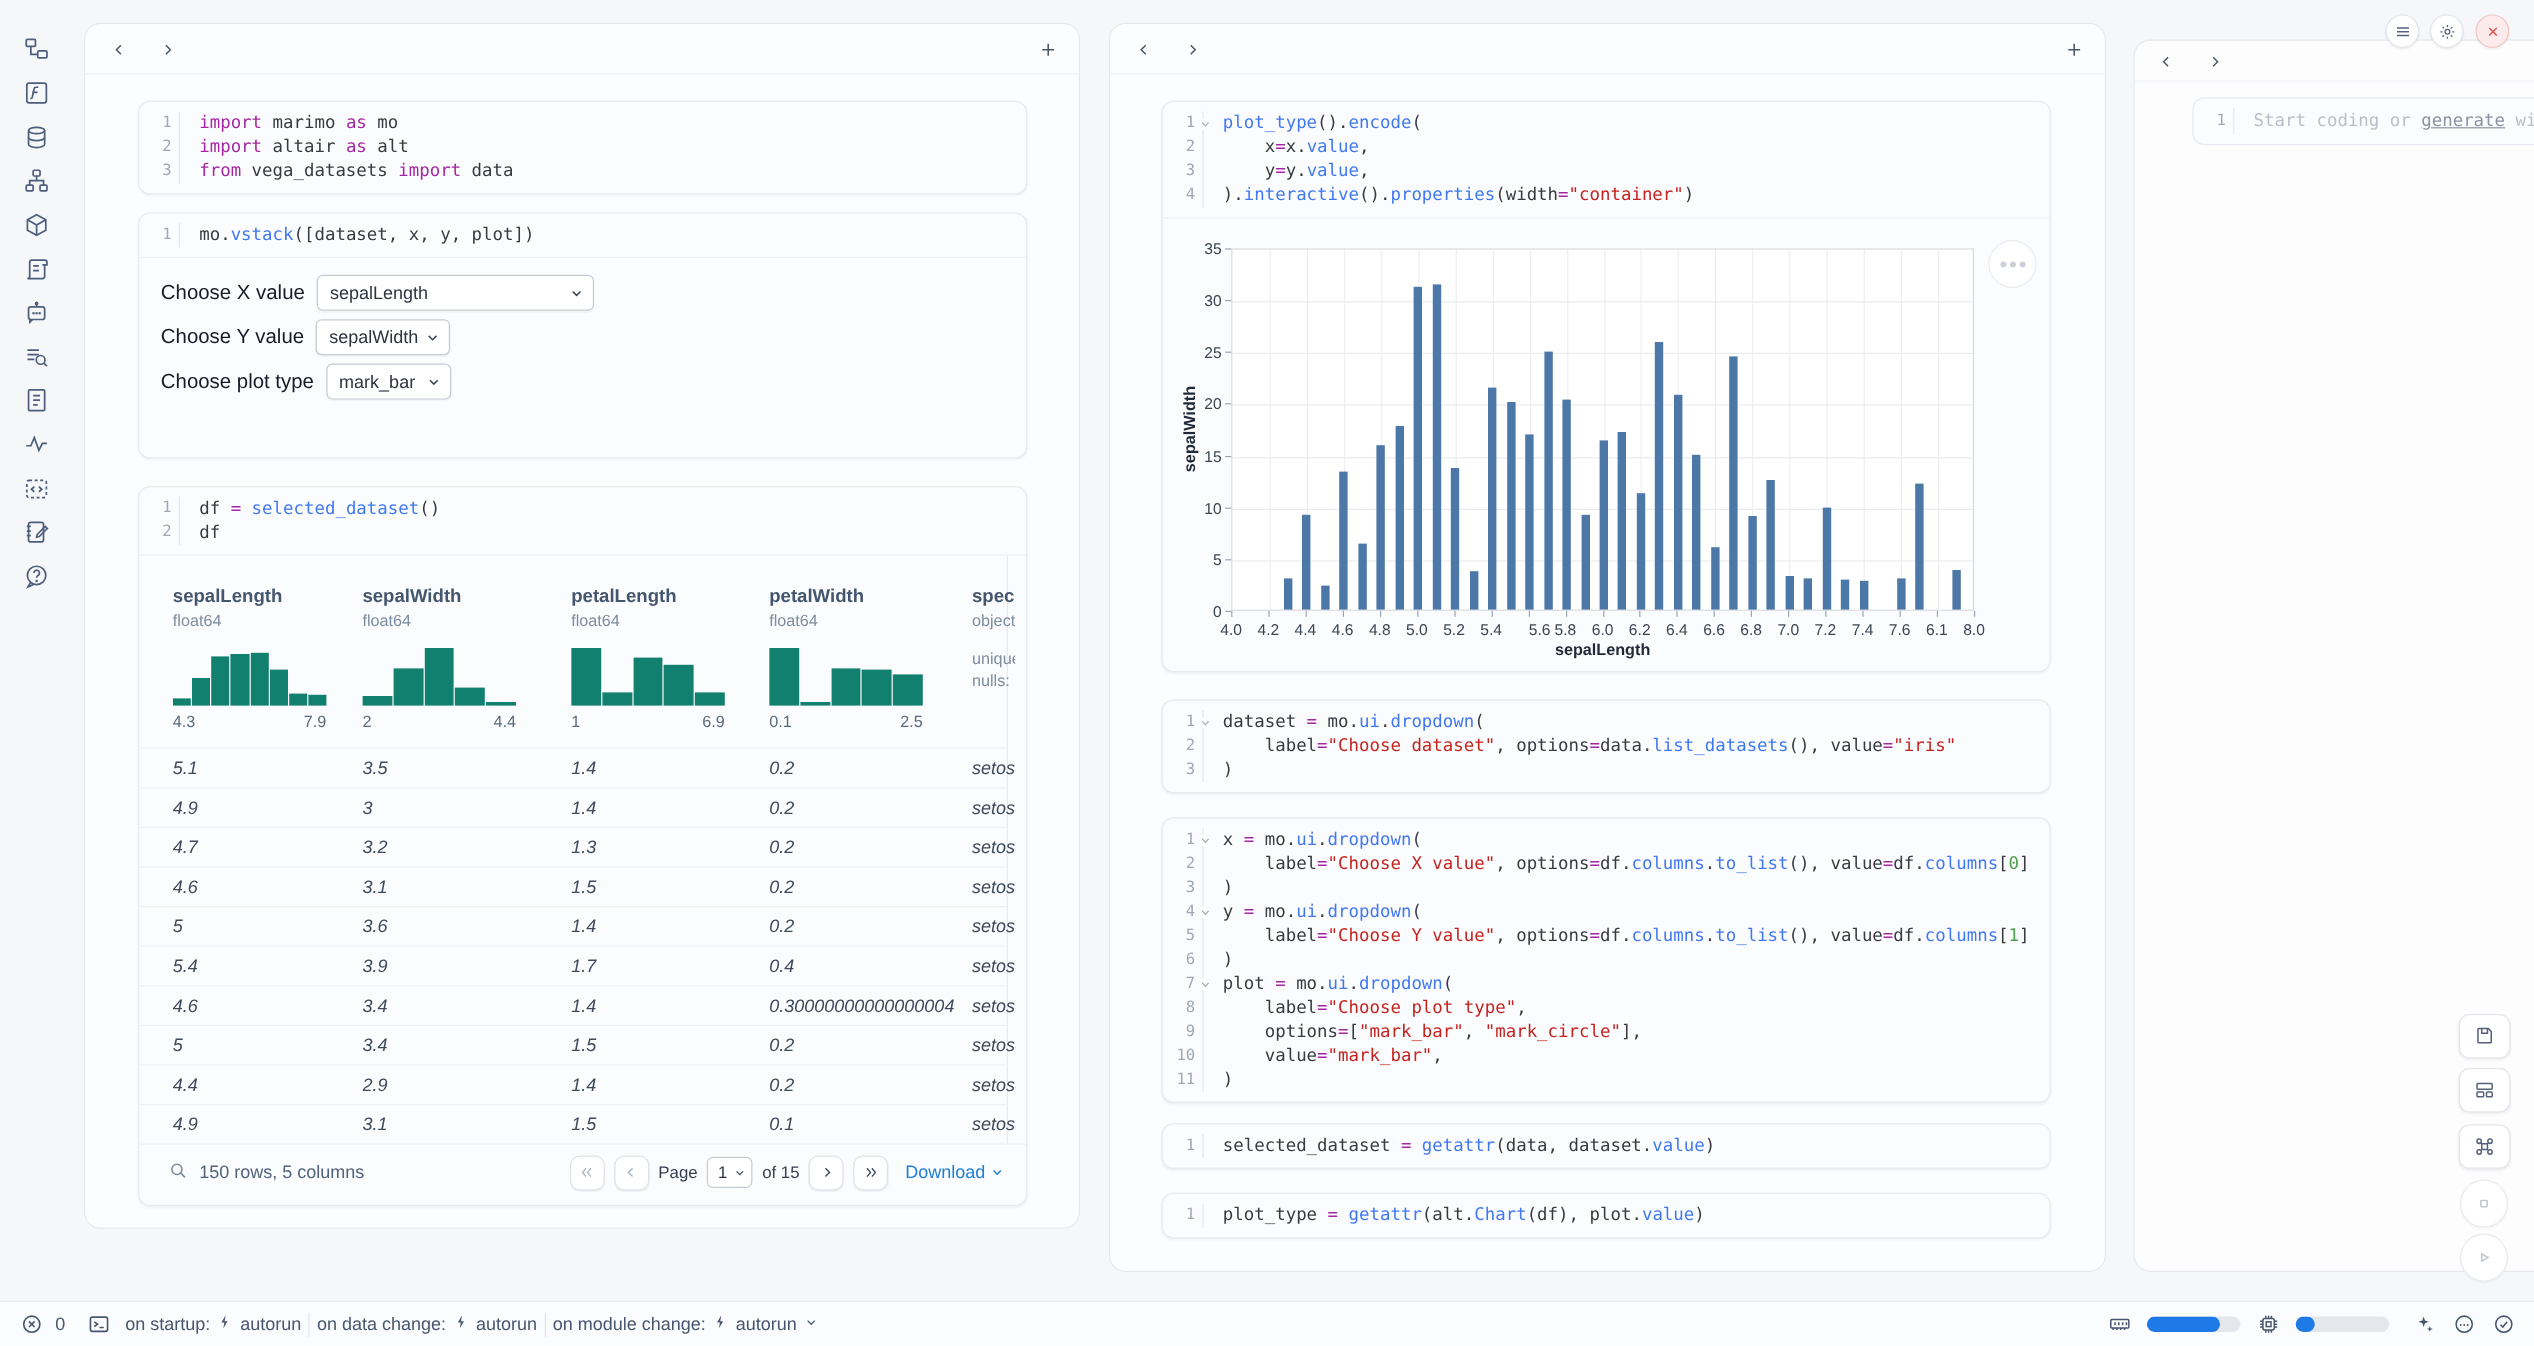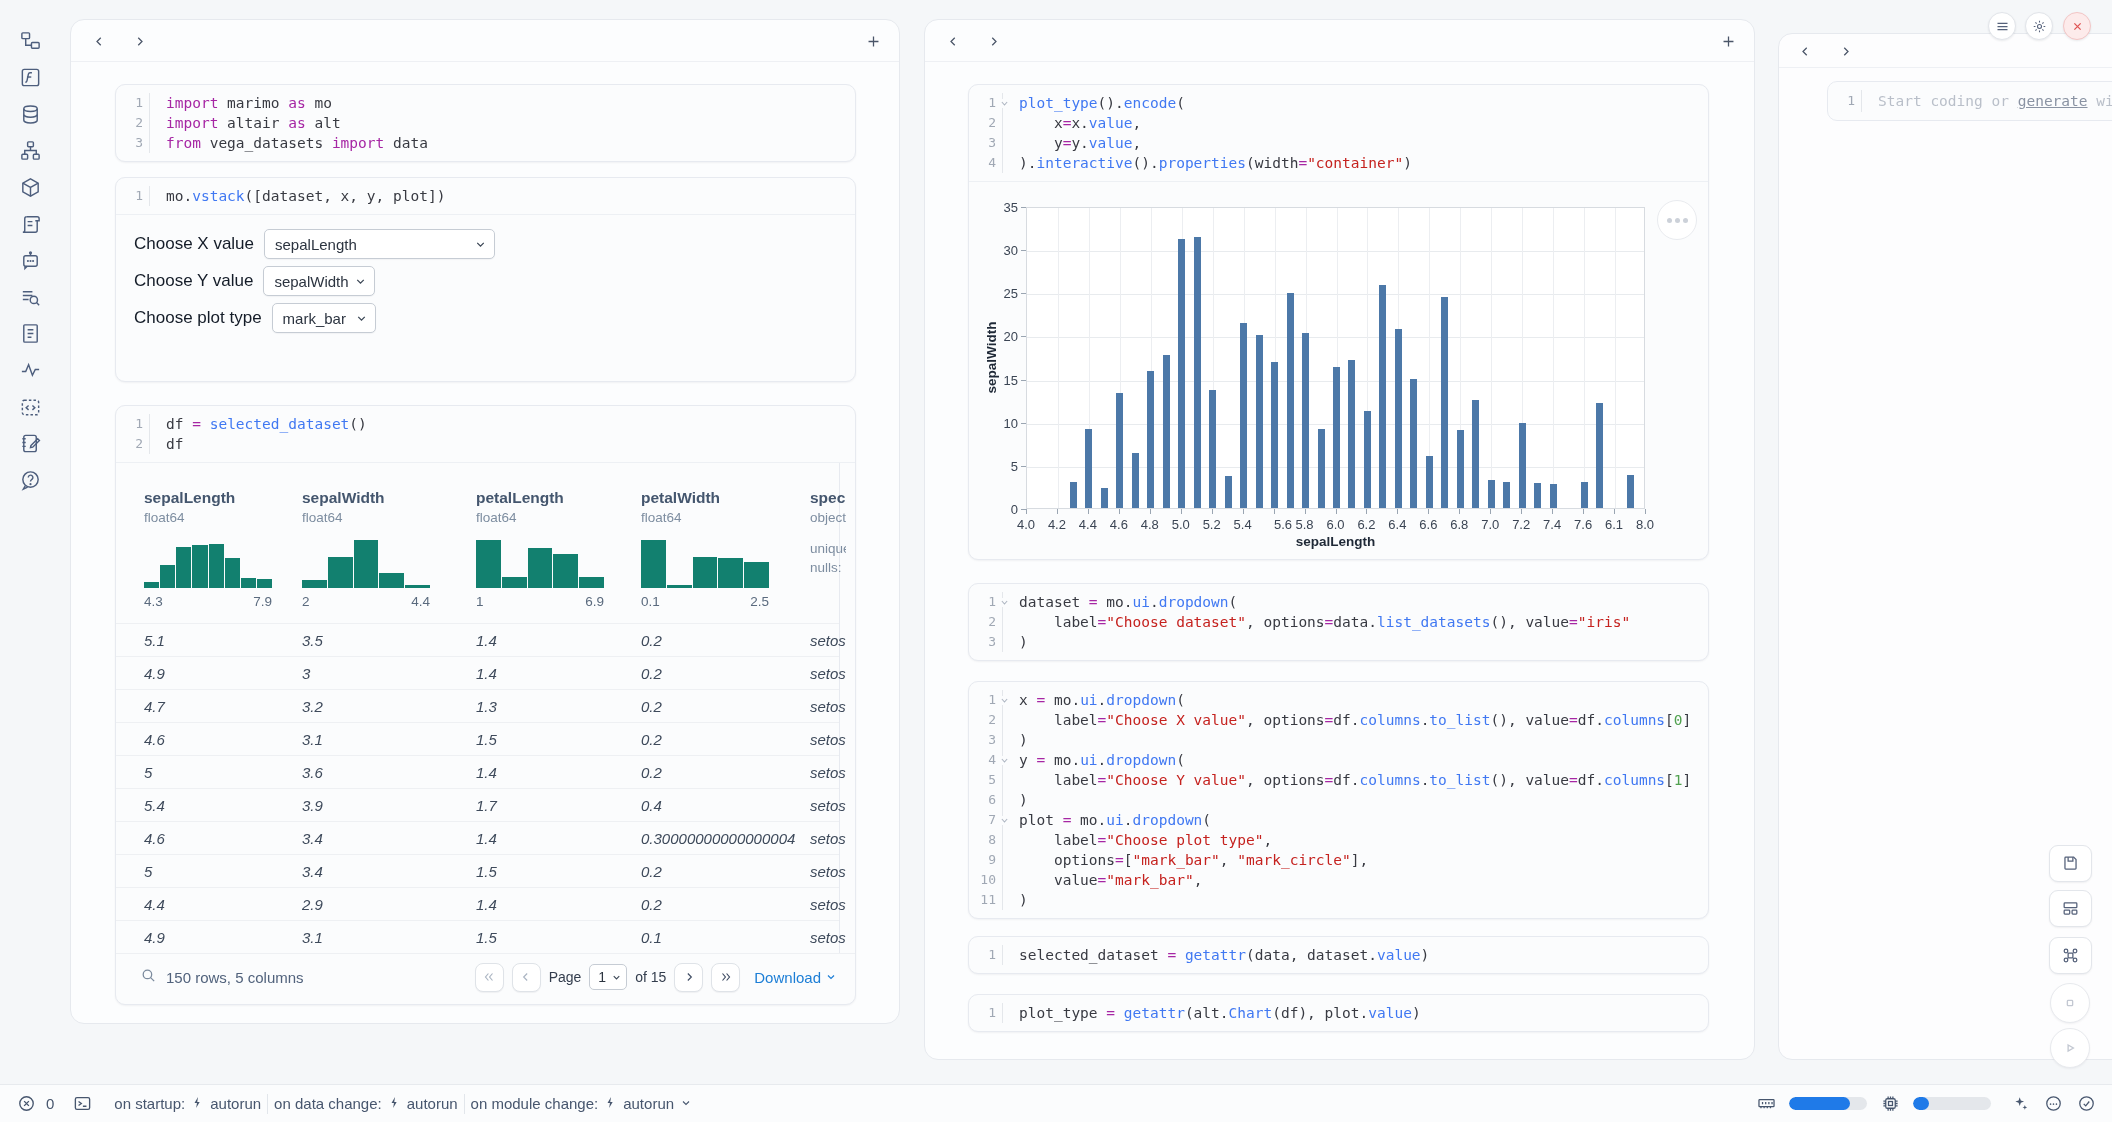--- a/index.html
+++ b/index.html
@@ -762,21 +762,21 @@
             <path d="M9 9l6 6M15 9l-6 6"></path>
           </svg>
         </span>
       <span>0</span>
       <span class="sb-icon" style="margin-left:8px;">
           <svg viewBox="0 0 24 24" fill="none" stroke="currentColor" stroke-width="1.7">
             <rect x="3" y="4.5" width="18" height="15" rx="2"></rect>
             <path d="M7 9.5l3.5 2.5L7 14.5M12.5 15.5H17"></path>
           </svg>
         </span>
-      <div id="runtime-items" style="display:flex; align-items:center; margin-left:12px;">
+      <div id="runtime-items" style="display:flex; align-items:center; margin-left:2px;">
           <span class="rt-item">
             <span>on startup:</span>
             <span><svg class="bolt" viewBox="0 0 24 24">
                 <path d="M13 2L6.5 13H11l-1.5 9L16 11h-4.5L13 2z" fill="currentColor" stroke="none"></path>
               </svg></span>
             <span>autorun</span>
           </span>
           <span class="sb-sep"></span>
           <span class="rt-item">
             <span>on data change:</span>

